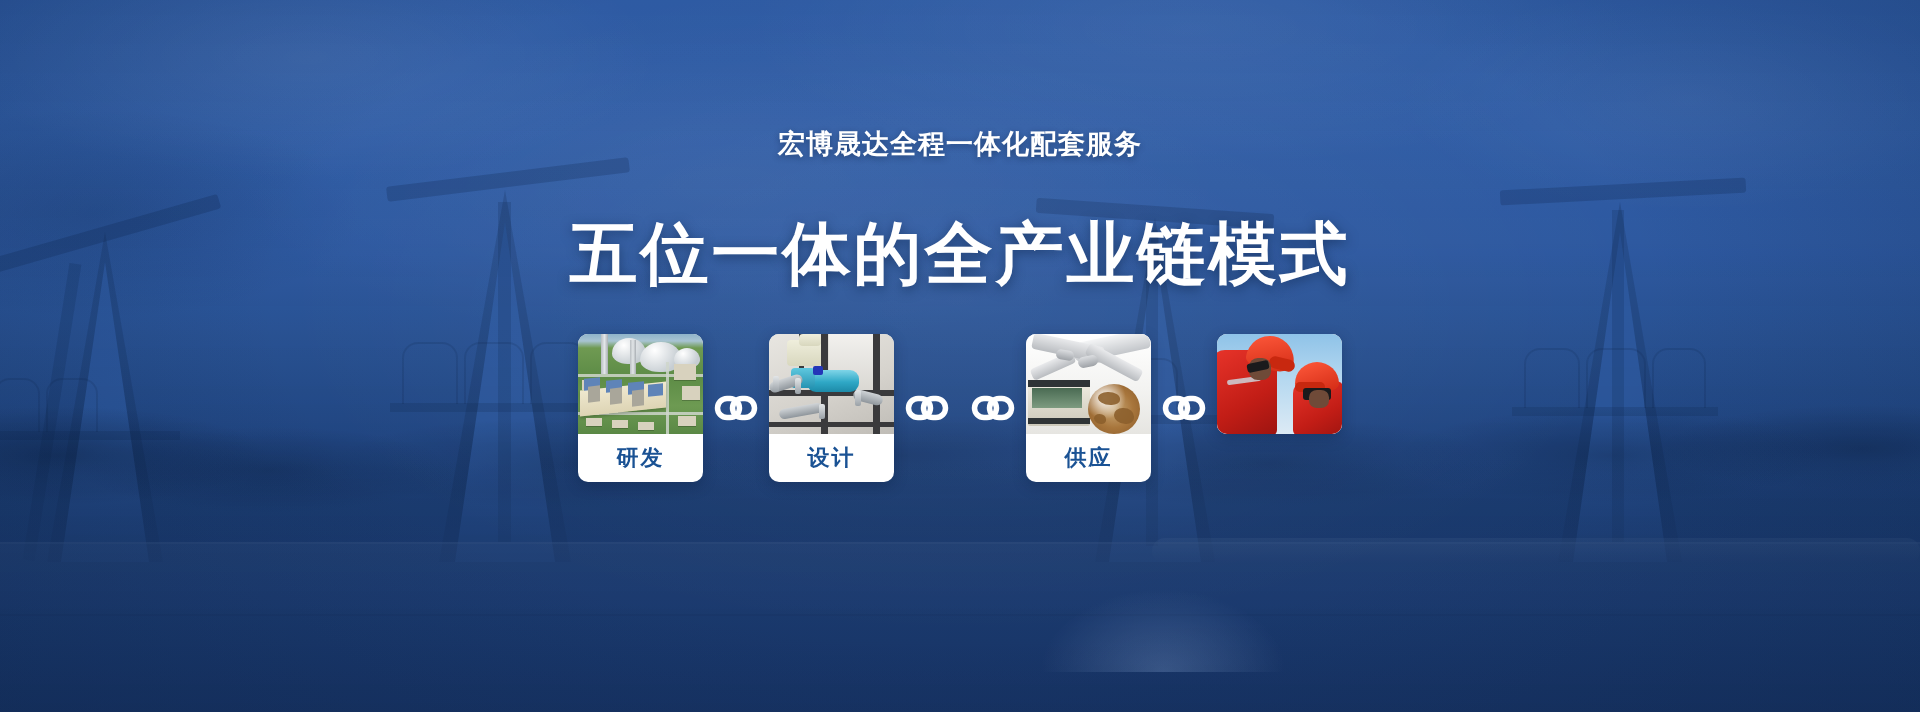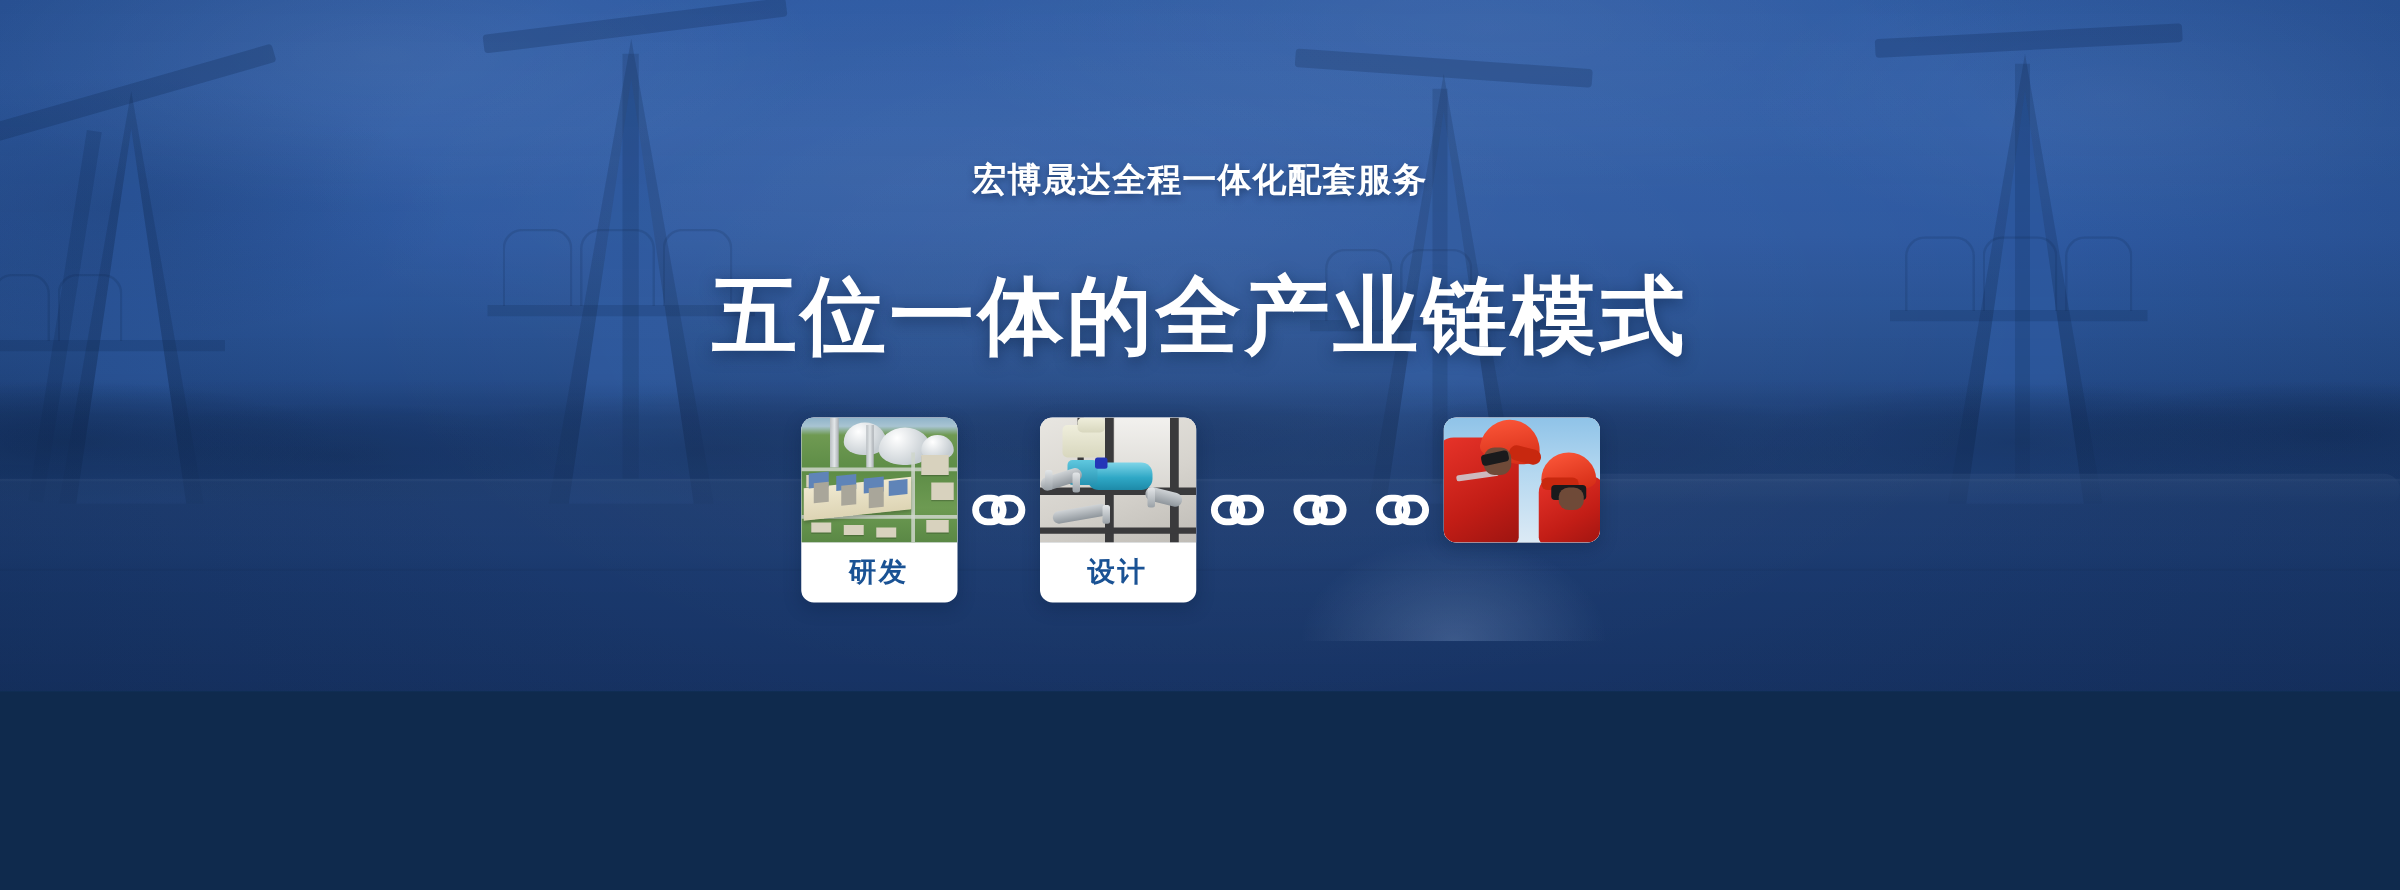--- a/index.html
+++ b/index.html
@@ -7,21 +7,21 @@
     padding: 0;
     background: #0f2a4d;
   }
   body {
     font-family: "Liberation Sans", "DejaVu Sans", sans-serif;
   }
 
   #stage {
     position: relative;
     width: 1920px;
-    height: 553px;
+    height: 712px;
     overflow: hidden;
     background: #2d5fa8;
   }
 
   
   .bg-layer {
     position: absolute;
     inset: 0;
   }
 
@@ -525,20 +525,42 @@
 
       <div class="linker">
         <svg width="44" height="26" viewBox="0 0 44 26">
           <g fill="none" stroke="#ffffff" stroke-width="5.5">
             <rect x="3.5" y="3.5" width="22" height="19" rx="9.5"></rect>
             <rect x="18.5" y="3.5" width="22" height="19" rx="9.5"></rect>
           </g>
         </svg>
       </div>
 
+      <div class="card">
+        <div class="card-thumb">
+          <div class="thumb-art t-supply">
+            <div class="fuselage" style="left:46px; top:2px;  width:78px; height:20px; transform:rotate(-12deg);"></div>
+            <div class="wing" style="left:6px;  top:6px;  width:72px; height:16px; transform:rotate(12deg);"></div>
+            <div class="wing" style="left:58px; top:22px; width:60px; height:13px; transform:rotate(28deg);"></div>
+            <div class="wing" style="left:4px;  top:26px; width:46px; height:12px; transform:rotate(-24deg);"></div>
+            <div class="engine" style="left:52px; top:22px; width:20px; height:11px; transform:rotate(-12deg);"></div>
+            <div class="engine" style="left:30px; top:16px; width:18px; height:10px; transform:rotate(10deg);"></div>
+            <div class="truck-cab" style="left:2px;  top:48px; width:62px; height:44px;"></div>
+            <div class="truck-window" style="left:6px;  top:54px; width:50px; height:20px;"></div>
+            <div class="truck-bumper" style="left:2px;  top:46px; width:62px; height:7px;"></div>
+            <div class="truck-bumper" style="left:2px;  top:84px; width:62px; height:6px;"></div>
+            <div class="globe" style="left:62px; top:50px; width:52px; height:50px;">
+              <div class="land" style="left:10px; top:8px;  width:22px; height:13px;"></div>
+              <div class="land" style="left:26px; top:24px; width:20px; height:16px;"></div>
+              <div class="land" style="left:6px;  top:30px; width:12px; height:10px;"></div>
+            </div>
+          </div>
+        </div>
+        <div class="card-label">供应</div>
+      </div>
 
       <div class="linker">
         <svg width="44" height="26" viewBox="0 0 44 26">
           <g fill="none" stroke="#ffffff" stroke-width="5.5">
             <rect x="3.5" y="3.5" width="22" height="19" rx="9.5"></rect>
             <rect x="18.5" y="3.5" width="22" height="19" rx="9.5"></rect>
           </g>
         </svg>
       </div>
 

